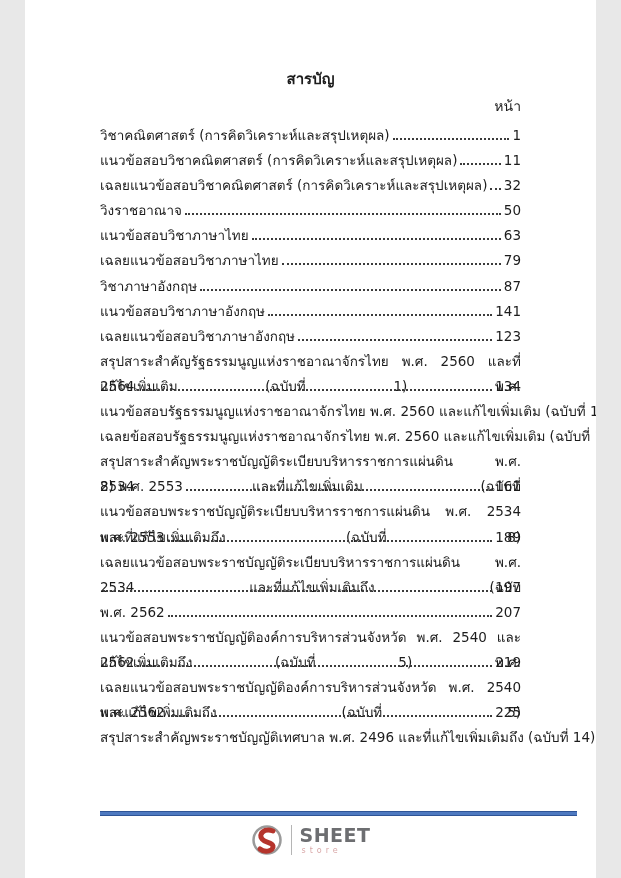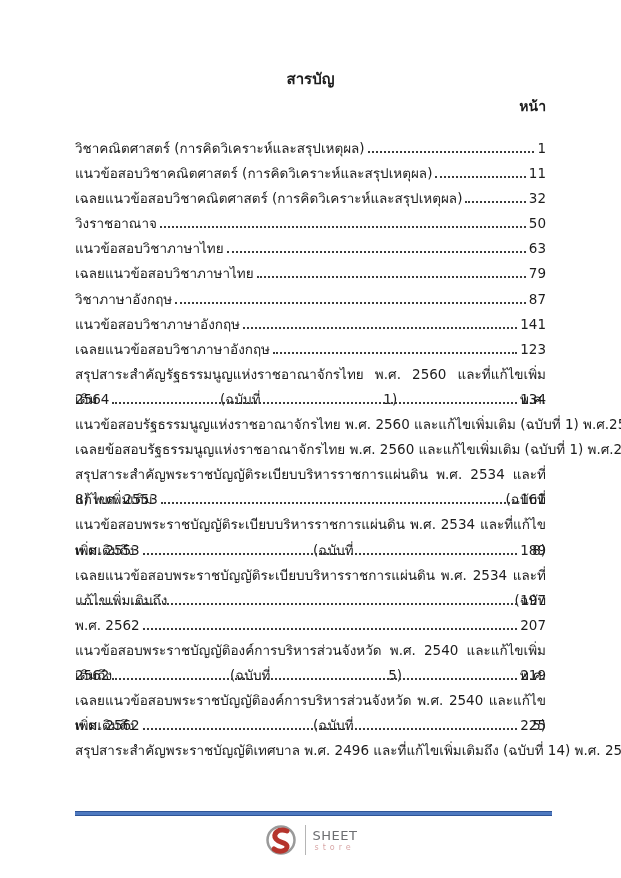--- a/index.html
+++ b/index.html
@@ -1,43 +1,43 @@
 <!DOCTYPE html>
 <html><head>
 <meta charset="utf-8">
 <style>
   html,body{margin:0;padding:0;background:#e8e8e8;}
   .page{
     position:relative;
-    width:621px;height:878px;
+    width:571px;height:878px;
     background:#ffffff;
     font-family:"DejaVu Sans","Liberation Sans",sans-serif;
     color:#1c1c1c;
     overflow:hidden;
     margin:0 auto;
   }
   .content{
     position:absolute;
     left:75px;right:75px;top:68px;
   }
   .doc-title{
     text-align:center;
     font-size:15px;
     font-weight:600;
     line-height:22px;
   }
   .page-label{
     text-align:right;
     font-size:14px;
-    font-weight:700;
+    font-weight:400;
     line-height:20px;
     margin-top:6px;
   }
   .toc{
-    margin-top:20px;
+    margin-top:7px;
     font-size:13.5px;
     line-height:25.1px;
   }
   .toc-entry{margin:0;}
   .toc-line{
     display:flex;
     align-items:baseline;
     height:25.1px;
   }
   .toc-line .txt{white-space:nowrap;}
@@ -73,22 +73,22 @@
     justify-content:center;
     align-items:center;
     gap:7px;
   }
   .logo-divider{
     width:1px;height:30px;
     background:#b5b5b5;
   }
   .logo-textcol{display:flex;flex-direction:column;line-height:1;}
   .logo-name{
-    font-size:13px;
-    font-weight:400;
+    font-size:19px;
+    font-weight:700;
     color:#6d6e71;
     letter-spacing:0.5px;
   }
   .logo-subtitle{
     font-size:8px;
     letter-spacing:4px;
     color:#d9a8a8;
     margin-top:2px;
     padding-left:2px;
   }

